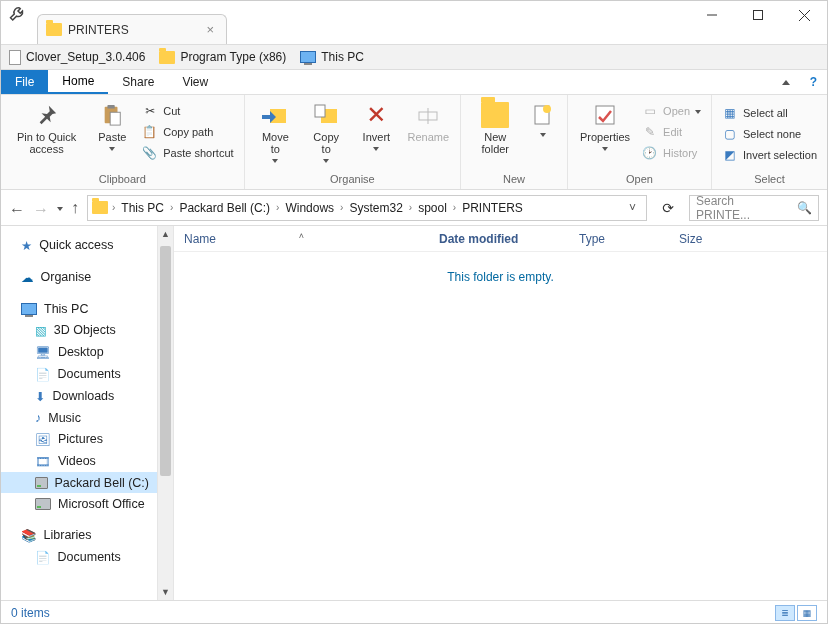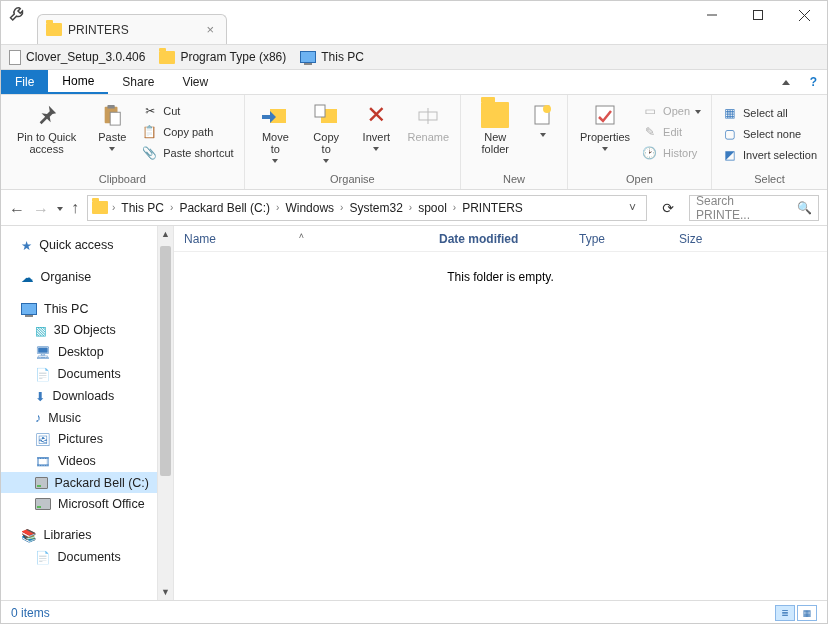--- a/index.html
+++ b/index.html
@@ -64,21 +64,21 @@
 .nav-scroll .arrow-up { top:0; } .nav-scroll .arrow-down { bottom:0; }
 
 .content { flex: 1; display: flex; flex-direction: column; }
 .col-headers { height: 26px; display: flex; align-items: center; border-bottom: 1px solid #eee; font-size: 12px; color: #3b5b8c; }
 .col-headers .col { padding: 0 10px; }
 .col-headers .col.name { width: 255px; position: relative; }
 .col-headers .sort-caret { position: absolute; left: 50%; top: -1px; transform: translateX(-50%); font-size: 9px; color: #666; }
 .col-headers .col.date { width: 140px; font-weight: bold; }
 .col-headers .col.type { width: 100px; }
 .col-headers .col.size { width: 80px; }
-.empty-msg { text-align: center; padding: 18px; font-size: 12px; color: #000000; }
+.empty-msg { text-align: center; padding: 18px; font-size: 12px; color: #0369a1; }
 
 
 .statusbar { height: 24px; border-top: 1px solid #ddd; display: flex; align-items: center; padding: 0 10px; font-size: 12px; color: #2a6bb0; background: #fff; }
 .statusbar .view-toggles { margin-left: auto; display: flex; gap: 2px; }
 .view-toggle { width: 20px; height: 16px; border: 1px solid #8bb8e8; display: flex; align-items: center; justify-content: center; font-size: 9px; }
 .view-toggle.active { background: #cde8ff; }
 
 
 .ico-folder { width: 16px; height: 13px; background: #ffcf4b; border-radius: 1px; position: relative; display:inline-block; }
 .ico-folder::before { content:""; position:absolute; top:-3px; left:0; width:7px; height:3px; background:#ffcf4b; border-radius:1px 1px 0 0; }

